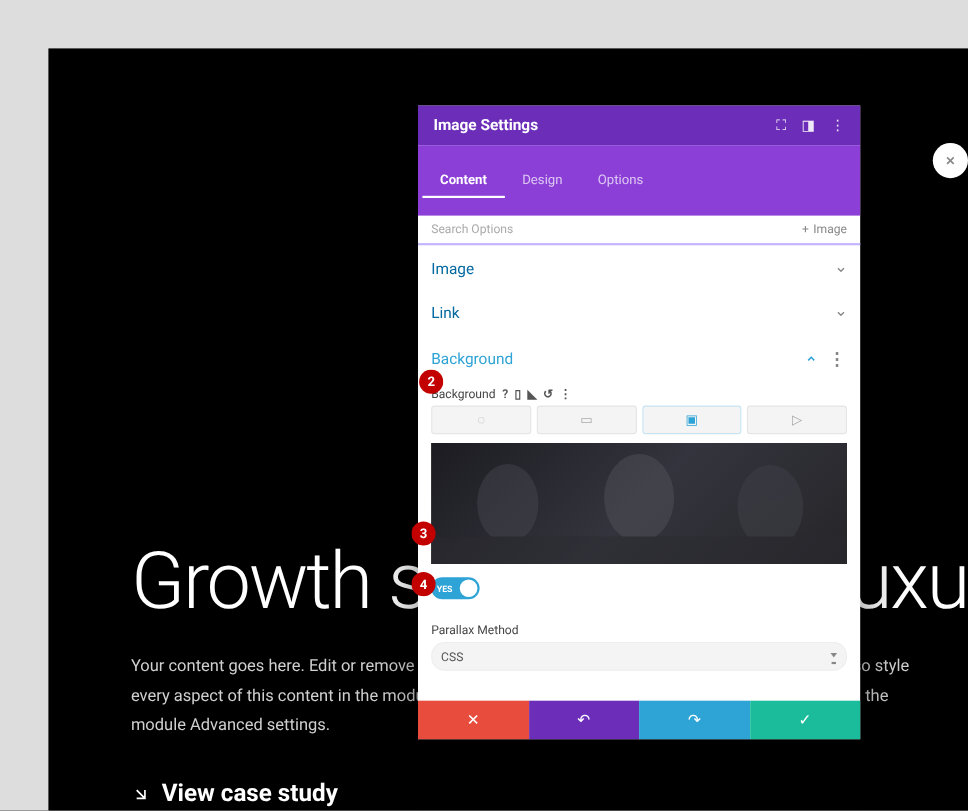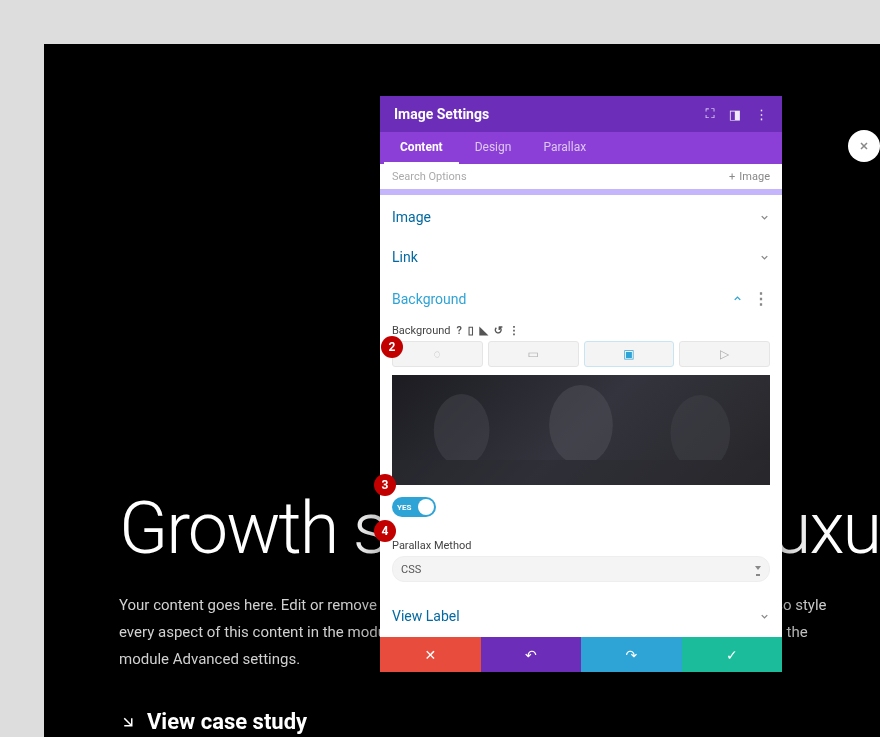--- a/index.html
+++ b/index.html
@@ -8,24 +8,24 @@
 .hero-title{position:absolute;top:442px;left:75px;right:-20px;color:#fff;font-size:72px;font-weight:300;letter-spacing:-2px;white-space:nowrap}
 .hero-sub{position:absolute;top:548px;left:75px;right:20px;color:#d0d0d0;font-size:15px;line-height:1.8}
 .case-study{position:absolute;top:665px;left:75px;color:#fff;font-size:22px;font-weight:700;display:flex;align-items:center;gap:10px;border-bottom:2px solid #fff;padding-bottom:6px;cursor:pointer}
 .case-study svg{width:18px;height:18px}
 .close-bubble{position:absolute;top:130px;right:0;width:32px;height:32px;background:#fff;border-radius:50%;box-shadow:0 2px 8px rgba(0,0,0,.2);display:flex;align-items:center;justify-content:center;cursor:pointer;z-index:40}
 .modal{position:absolute;top:96px;left:380px;width:402px;height:576px;background:#fff;box-shadow:0 8px 40px rgba(0,0,0,.5);display:flex;flex-direction:column;z-index:30}
 .modal-header{background:#6c2eb9;color:#fff;padding:10px 14px;display:flex;align-items:center;justify-content:space-between}
 .modal-title{font-size:14px;font-weight:700}
 .header-icons{display:flex;gap:14px;align-items:center}
 .header-icons span{cursor:pointer;font-size:13px;opacity:.9}
-.modal-tabs{background:#8b3fd6;display:flex;padding:0 4px}
+.modal-tabs{background:#8b3fd6;display:flex;padding:16px 4px}
 .tab{padding:8px 16px;color:#fff;font-size:12px;opacity:.7;cursor:pointer}
 .tab.active{opacity:1;font-weight:700;border-bottom:2px solid #fff}
-.search-row{display:flex;align-items:center;justify-content:space-between;padding:6px 12px;border-bottom:6px solid #c4b5fd;color:#aaa;font-size:11px}
+.search-row{display:flex;align-items:center;justify-content:space-between;padding:6px 12px;border-bottom:2px solid #c4b5fd;color:#aaa;font-size:11px}
 .filter-btn{display:flex;align-items:center;gap:4px;cursor:pointer;color:#888}
 .modal-body{flex:1;overflow-y:auto;padding:0 12px 12px}
 .section-head{display:flex;align-items:center;justify-content:space-between;padding:14px 0 10px;cursor:pointer}
 .section-title{font-size:14px;color:#0369a1}
 .section-title.active{color:#2ea3d6}
 .section-head svg{width:11px;height:11px}
 .field-label{font-size:11px;color:#444;margin:6px 0 4px;display:flex;align-items:center;gap:6px}
 .field-icons span{color:#555;cursor:pointer;font-size:11px;margin-right:3px;font-weight:600}
 .bg-type-row{display:flex;gap:5px;margin-bottom:8px}
 .bg-type{flex:1;height:26px;background:#f4f4f4;border:1px solid #e5e5e5;border-radius:3px;display:flex;align-items:center;justify-content:center;color:#aaa;cursor:pointer;font-size:12px}
@@ -75,21 +75,21 @@
     <div class="modal-title">Image Settings</div>
     <div class="header-icons">
       <span>⛶</span>
       <span>◨</span>
       <span>⋮</span>
     </div>
   </div>
   <div class="modal-tabs">
     <div class="tab active">Content</div>
     <div class="tab">Design</div>
-    <div class="tab">Parallax</div>
+    <div class="tab">Options</div>
   </div>
   <div class="search-row">
     <span>Search Options</span>
     <div class="filter-btn">
       <span>+</span>
       <span>Image</span>
     </div>
   </div>
   <div class="modal-body">
 

